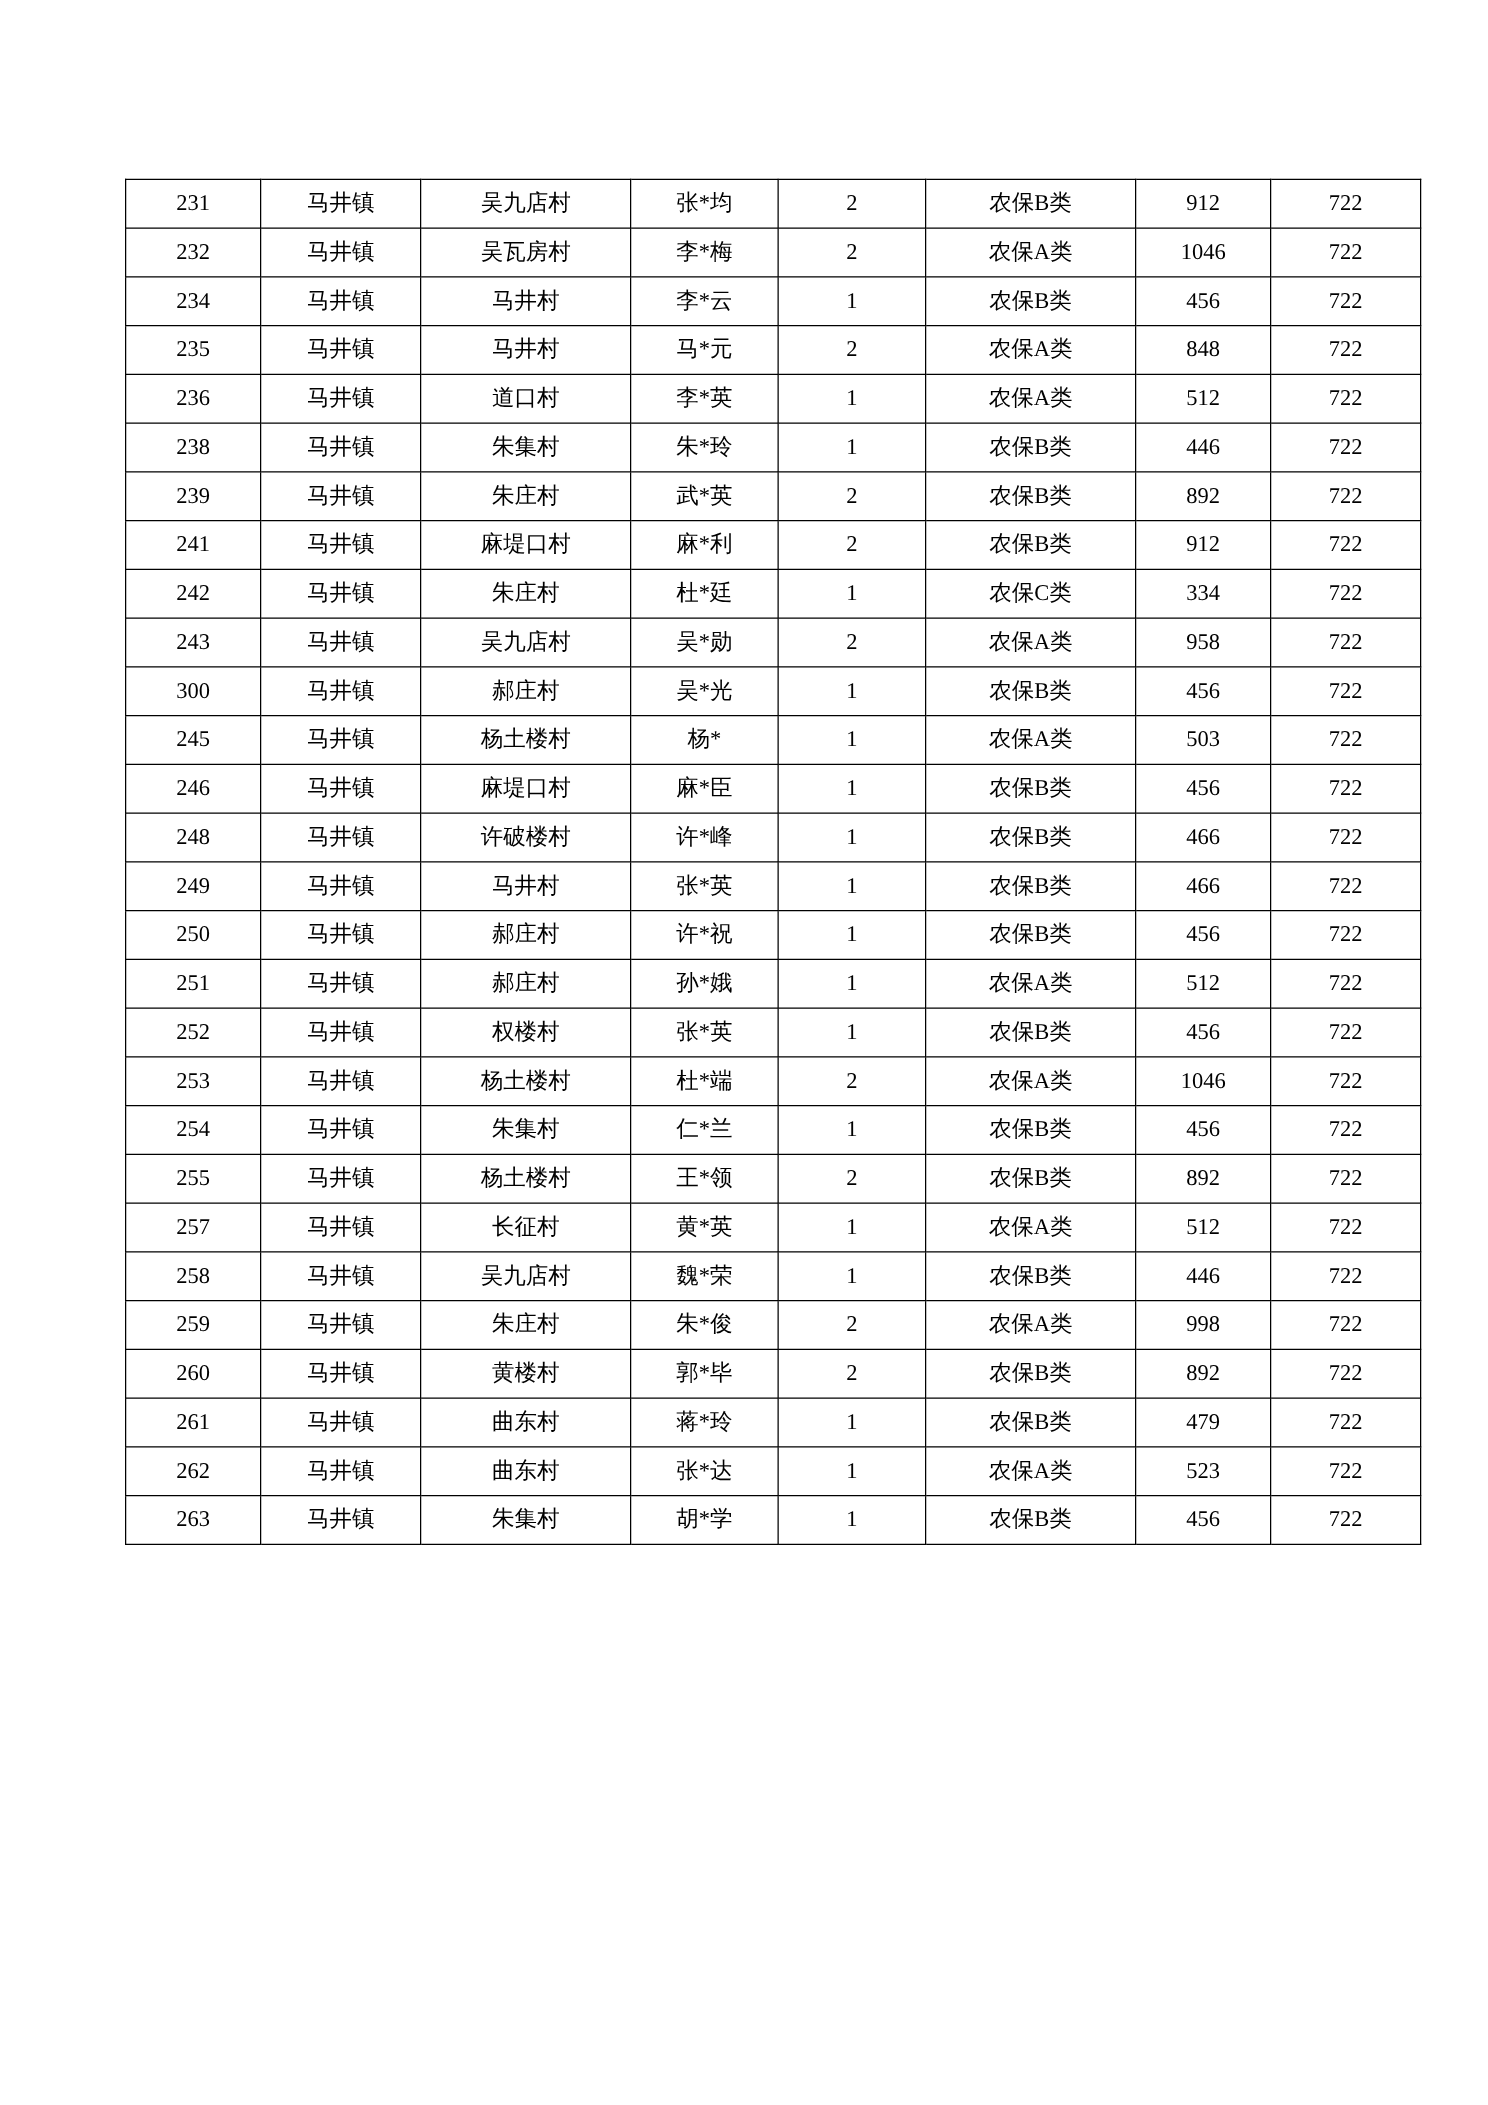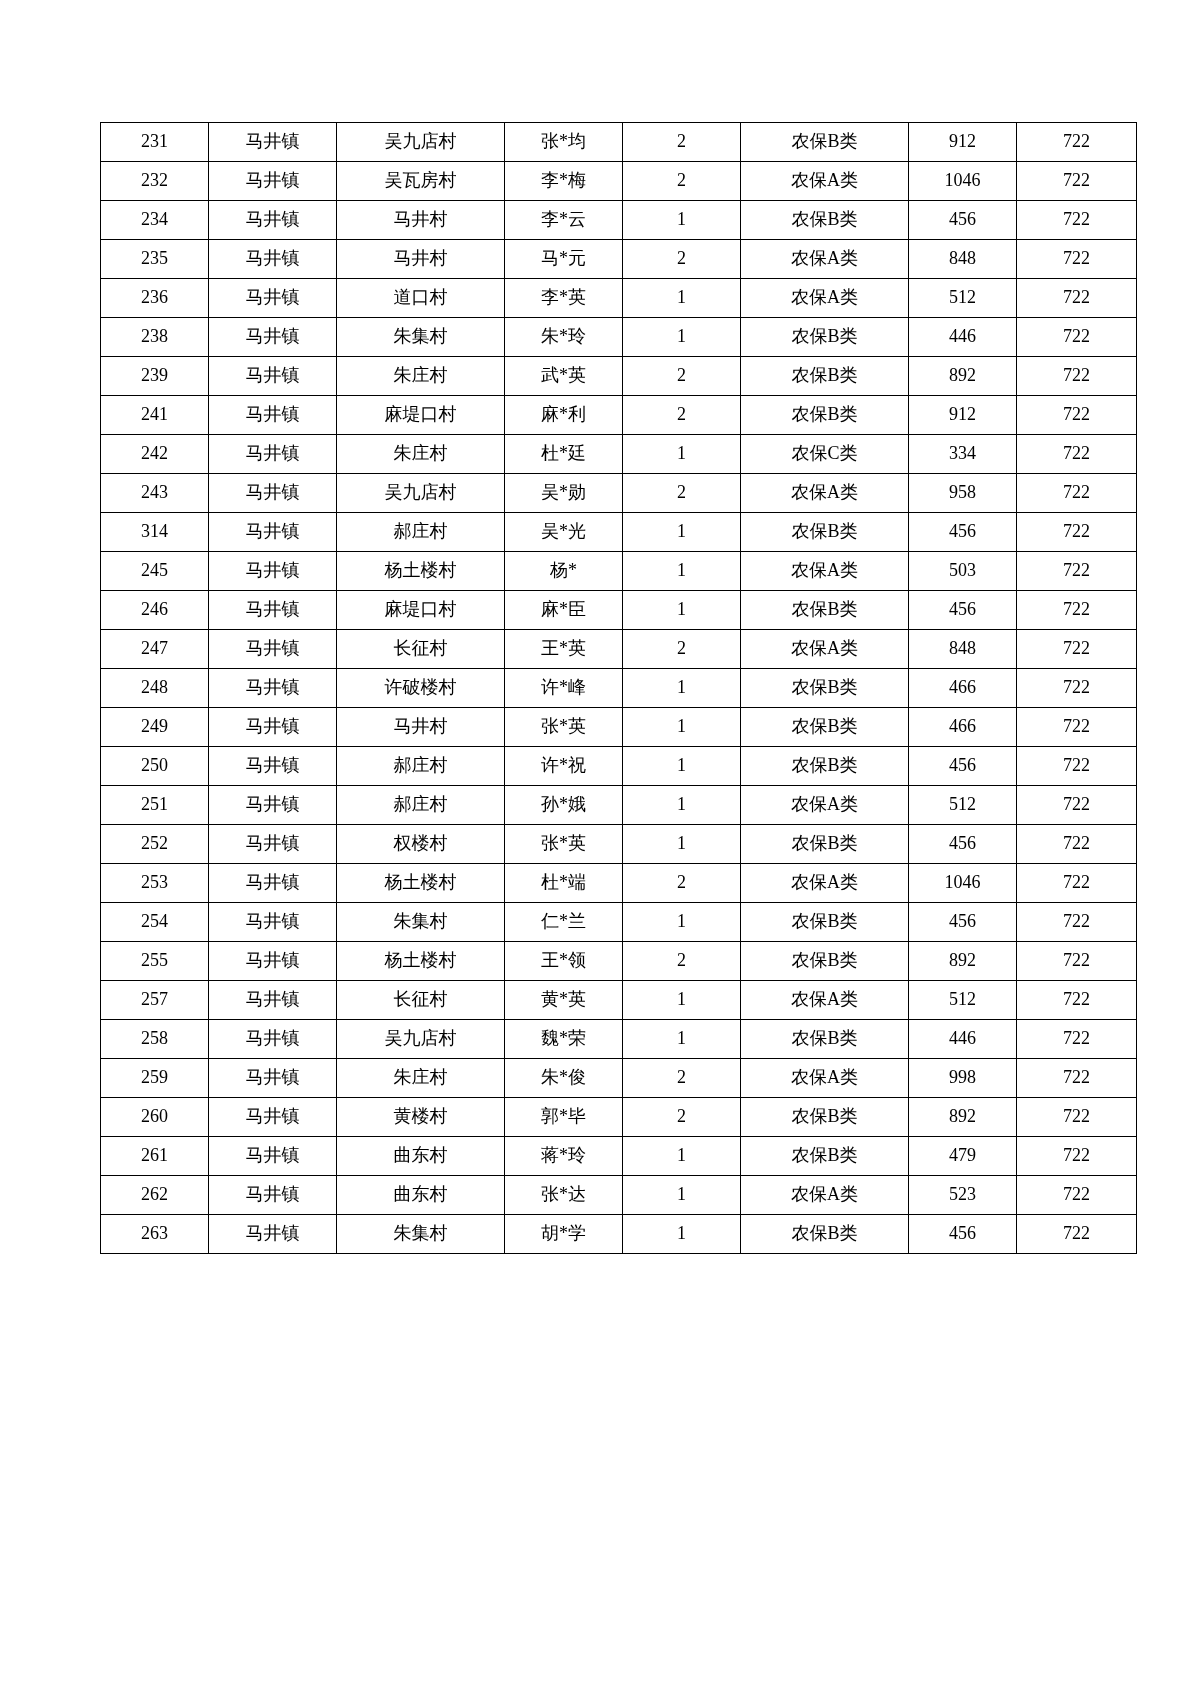--- a/index.html
+++ b/index.html
@@ -17,20 +17,21 @@
     position: relative;
     width: 1190px;
     height: 1684px;
     box-sizing: border-box;
     padding: 122px 100px 0 100px;
   }
   table.data-table {
     border-collapse: collapse;
     width: 990px;
     table-layout: fixed;
+    margin-top: 21px;
   }
   table.data-table td {
     border: 1px solid #000000;
     height: 38px;
     text-align: center;
     vertical-align: middle;
     font-size: 18px;
     font-family: "Liberation Serif", "DejaVu Serif", serif;
     line-height: 1.2;
     padding: 0 2px;
@@ -156,21 +157,21 @@
           <td>243</td>
           <td>马井镇</td>
           <td>吴九店村</td>
           <td>吴*勋</td>
           <td>2</td>
           <td>农保A类</td>
           <td>958</td>
           <td>722</td>
         </tr>
         <tr>
-          <td>314</td>
+          <td>300</td>
           <td>马井镇</td>
           <td>郝庄村</td>
           <td>吴*光</td>
           <td>1</td>
           <td>农保B类</td>
           <td>456</td>
           <td>722</td>
         </tr>
         <tr>
           <td>245</td>
@@ -183,30 +184,20 @@
           <td>722</td>
         </tr>
         <tr>
           <td>246</td>
           <td>马井镇</td>
           <td>麻堤口村</td>
           <td>麻*臣</td>
           <td>1</td>
           <td>农保B类</td>
           <td>456</td>
-          <td>722</td>
-        </tr>
-        <tr>
-          <td>247</td>
-          <td>马井镇</td>
-          <td>长征村</td>
-          <td>王*英</td>
-          <td>2</td>
-          <td>农保A类</td>
-          <td>848</td>
           <td>722</td>
         </tr>
         <tr>
           <td>248</td>
           <td>马井镇</td>
           <td>许破楼村</td>
           <td>许*峰</td>
           <td>1</td>
           <td>农保B类</td>
           <td>466</td>

